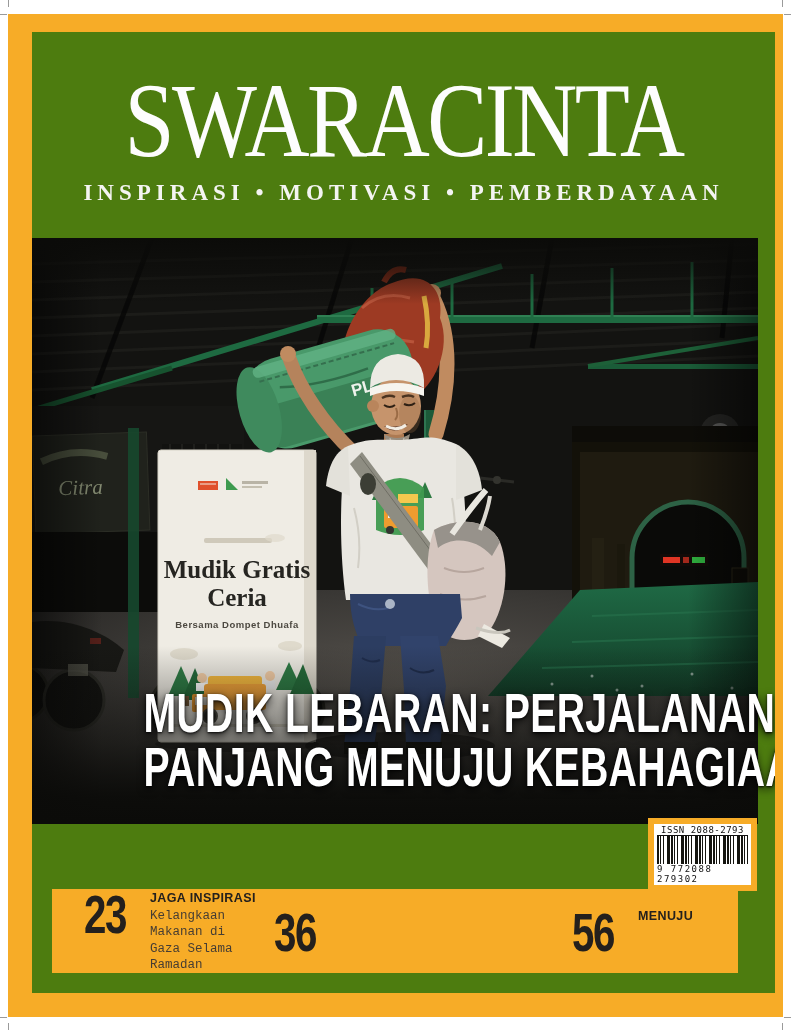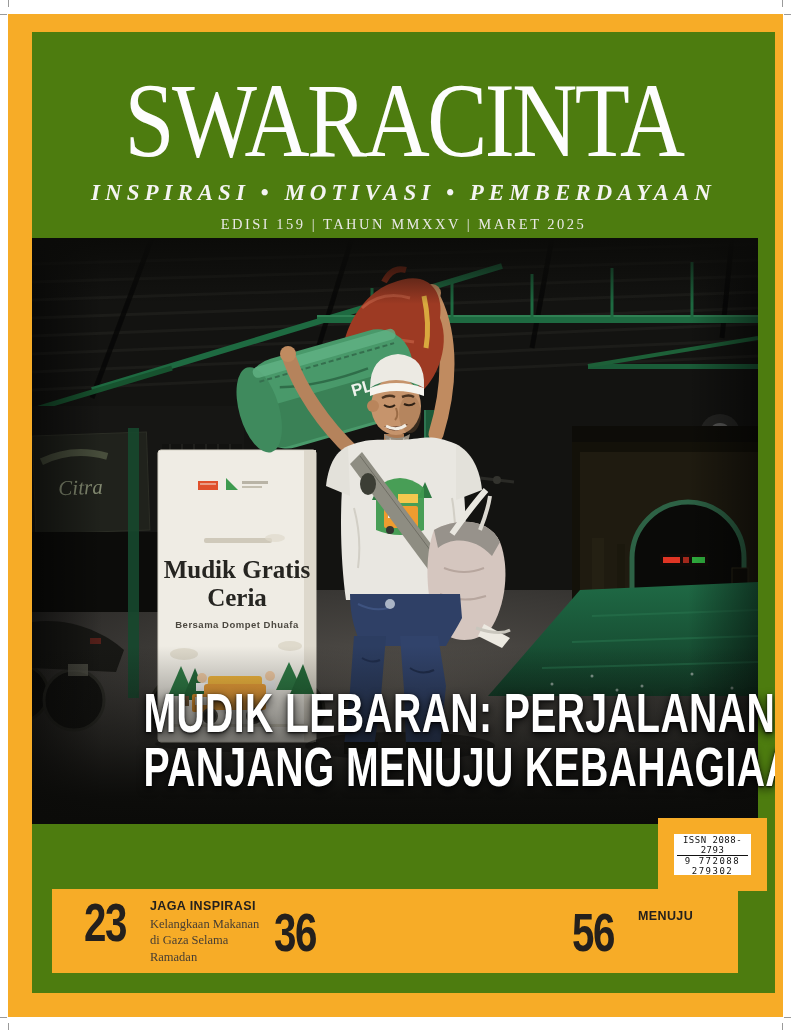--- a/index.html
+++ b/index.html
@@ -12,57 +12,57 @@
   .crop.v { width:1px; height:7px; }
 
   .frame { position:absolute; left:8px; top:14px; width:775px; height:1003px; background:#F7AC27; }
   .cover { position:absolute; left:24px; top:18px; width:743px; height:961px; background:#4d7c0f; overflow:hidden; }
 
   
   .masthead { position:absolute; top:0; left:0; right:0; text-align:center; color:#ffffff; z-index:5; }
   .mast-title { margin-top:40px; font-family:"Liberation Serif", serif; font-size:106px; line-height:0.92;
                 letter-spacing:-3px; white-space:nowrap; transform:scaleX(0.85); transform-origin:center; color:#fdfdfd; }
   .mast-tagline { margin-top:10px; font-family:"Liberation Serif", serif; font-weight:bold; font-size:23px;
-                  letter-spacing:5px; white-space:nowrap; color:#f4f4f2;font-style:italic; }
+                  letter-spacing:5px; white-space:nowrap; color:#f4f4f2; }
   .mast-edition { margin-top:10px; font-family:"Liberation Serif", serif; font-size:14.5px; letter-spacing:2.5px;
                   color:#e9e9e6; white-space:nowrap; }
 
   
   .photo { position:absolute; top:206px; left:0; width:726px; height:586px; z-index:1; }
   .photo svg { display:block; width:726px; height:586px; }
 
   
   .headline { position:absolute; top:654px; left:0; right:0; text-align:center; z-index:6;
               font-family:"Liberation Sans", sans-serif; font-weight:bold; font-size:56px; line-height:0.97;
               color:#ffffff; }
   .headline .hl-scale { transform:scaleX(0.70); transform-origin:center; white-space:nowrap;
               text-shadow:0 3px 10px rgba(0,0,0,0.85), 0 1px 3px rgba(0,0,0,0.9); letter-spacing:0.5px; }
 
   
   .barcode-box { position:absolute; left:616px; top:786px; width:109px; height:73px; background:#F7AC27;
-                 padding:16px; z-index:7;margin-left:10px; }
+                 padding:6px; z-index:7; }
   .barcode-inner { width:100%; height:100%; background:#ffffff; display:flex; flex-direction:column;
                    align-items:center; justify-content:space-between; padding:1px 3px; }
   .bc-issn { font-family:"DejaVu Sans Mono", monospace; font-size:9px; letter-spacing:0.5px; color:#111; border-bottom:1px solid #111; width:100%; text-align:center; }
   .bc-bars { width:100%; height:40px;
              background:
                repeating-linear-gradient(90deg,#14140f 0 2px,#ffffff 2px 3px,#14140f 3px 4px,#ffffff 4px 6px,#14140f 6px 7px,#ffffff 7px 10px,#14140f 10px 13px,#ffffff 13px 14px); }
-  .bc-num { font-family:"DejaVu Sans Mono", monospace; font-size:9px; letter-spacing:1.5px; color:#111; width:100%; text-align:center; }
+  .bc-num { font-family:"DejaVu Sans Mono", monospace; font-size:9px; letter-spacing:1.5px; color:#111; width:100%; text-align:left; }
 
   
   .footer { position:absolute; left:20px; bottom:20px; width:686px; height:84px; background:#F7AC27;
             display:flex; align-items:center; justify-content:space-between; padding:0 22px 0 32px; z-index:8;gap:12px; }
   .article { display:flex; align-items:flex-start; gap:11px; }
   .art-1 { flex:0 0 178px; } .art-2 { flex:0 0 286px; } .art-3 { flex:0 0 170px; }
   .page-num { font-family:"Liberation Sans", sans-serif; font-weight:bold; font-size:53px; line-height:0.82;
               color:#24201d; transform:scaleX(0.76); transform-origin:left top; margin-top:4px; letter-spacing:-2px; }
   .art-text { margin-top:2px; }
   .art-cat { font-family:"Liberation Sans", sans-serif; font-weight:bold; font-size:12.5px; letter-spacing:0.4px;
              color:#24201d; }
-  .art-desc { font-family:Liberation Serif, serif; font-size:12.5px; line-height:1.3; color:#463d33; margin-top:3px; }
+  .art-desc { font-family:Liberation Mono, monospace; font-size:12.5px; line-height:1.3; color:#463d33; margin-top:3px; }
 </style>
 </head>
 <body>
 
 <div class="page">
 
   <div class="crop h" style="left:0;top:14px"></div>
   <div class="crop v" style="left:8px;top:0"></div>
   <div class="crop h" style="right:0;top:14px"></div>
   <div class="crop v" style="right:8px;top:0"></div>
@@ -70,21 +70,20 @@
   <div class="crop v" style="left:8px;bottom:0"></div>
   <div class="crop h" style="right:0;bottom:12px"></div>
   <div class="crop v" style="right:8px;bottom:0"></div>
 
   <div class="frame">
     <div class="cover">
 
       <header class="masthead">
         <div class="mast-title">SWARACINTA</div>
         <div class="mast-tagline">INSPIRASI • MOTIVASI • PEMBERDAYAAN</div>
-        <div class="mast-edition">EDISI 159 | TAHUN MMXXV | MARET 2025</div>
       </header>
 
       <div class="photo">
         <svg viewBox="0 0 726 586" preserveAspectRatio="none">
           <defs>
             <radialGradient id="floorGrad" cx="0.53" cy="0.42" r="0.75">
               <stop offset="0" stop-color="#57534e"></stop>
                 <stop offset="0.55" stop-color="#3a3835"></stop>
                 <stop offset="1" stop-color="#201f1d"></stop>
             </radialGradient>

